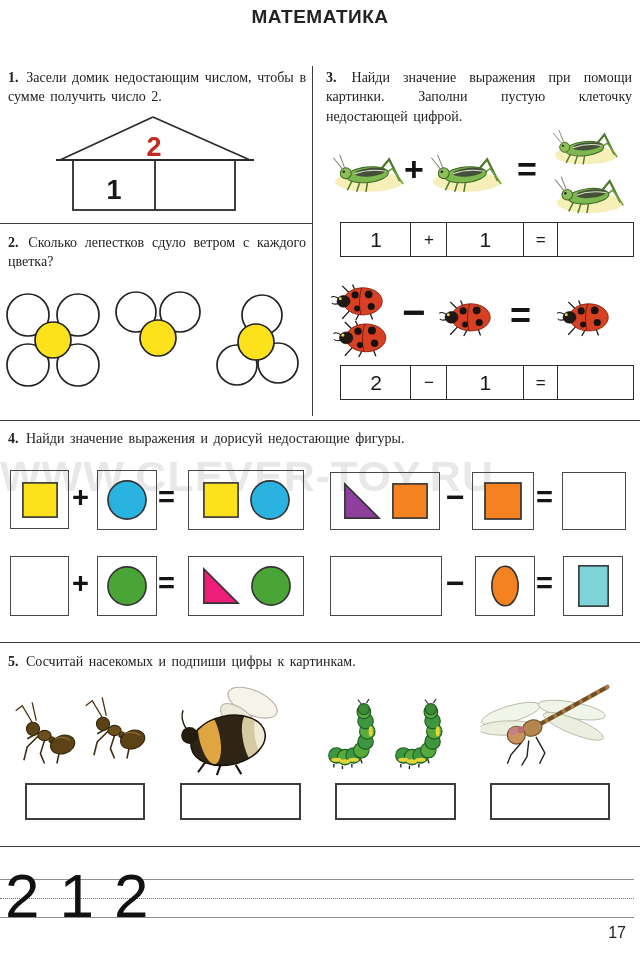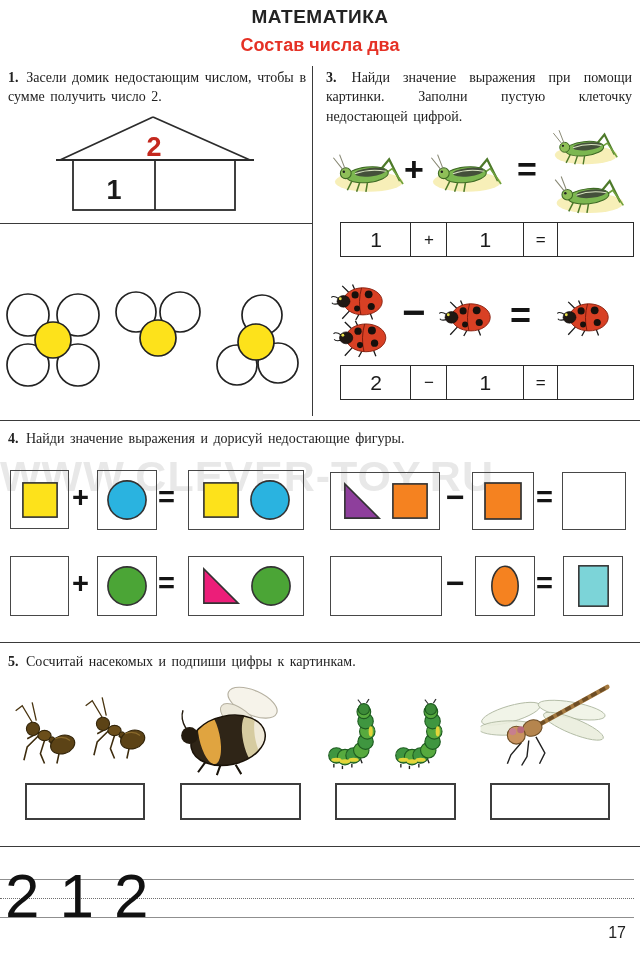--- a/index.html
+++ b/index.html
@@ -136,40 +136,43 @@
       </symbol>
     <symbol id="sym-vrect" viewBox="0 0 36 48">
         <rect x="2" y="2" width="32" height="44" fill="currentColor" stroke="#333" stroke-width="1.7"></rect>
       </symbol>
   </defs>
 </svg>
 
 <div class="page">
 
   <div class="title">МАТЕМАТИКА</div>
-  <div class="subtitle">Состав числа два</div>
 
   <div class="col-divider"></div>
 
   <div class="task-text" style="left:8px;top:68px;width:298px">
     <span class="tnum">1.</span>
     <span>Засели домик недостающим числом, чтобы в сумме получить число 2.</span>
   </div>
 
   <svg class="abs" style="left:30px;top:112px" width="270" height="108" viewBox="0 0 270 108">
     <path d="M123 5 L30 48 M123 5 L220 48 M26 48 L224 48" fill="none" stroke="#2c2c2c" stroke-width="1.8"></path>
     <rect x="43" y="48" width="162" height="50" fill="none" stroke="#2c2c2c" stroke-width="1.8"></rect>
     <line x1="125" y1="48" x2="125" y2="98" stroke="#2c2c2c" stroke-width="1.8"></line>
     <text x="124" y="44" text-anchor="middle" font-size="27" font-weight="bold" fill="#c4281e">2</text>
     <text x="84" y="87" text-anchor="middle" font-size="27" font-weight="bold" fill="#1a1a1a">1</text>
     <text x="165" y="87" text-anchor="middle" font-size="27" font-weight="bold" fill="#1a1a1a"></text>
   </svg>
 
   <div class="hline" style="left:0;top:223px;width:312px"></div>
 
+  <div class="task-text" style="left:8px;top:233px;width:298px">
+    <span class="tnum">2.</span>
+    <span>Сколько лепестков сдуло ветром с каждого цветка?</span>
+  </div>
 
   <svg class="abs" style="left:8px;top:278px" width="300" height="128" viewBox="0 0 300 128">
     <g stroke="#222" stroke-width="1.7">
       <circle cx="20" cy="37" r="21" fill="#fff"></circle>
       <circle cx="70" cy="37" r="21" fill="#fff"></circle>
       <circle cx="20" cy="87" r="21" fill="#fff"></circle>
       <circle cx="70" cy="87" r="21" fill="#fff"></circle>
       <circle cx="45" cy="62" r="18" fill="#fde21b"></circle>
     </g>
     <g stroke="#222" stroke-width="1.7">

